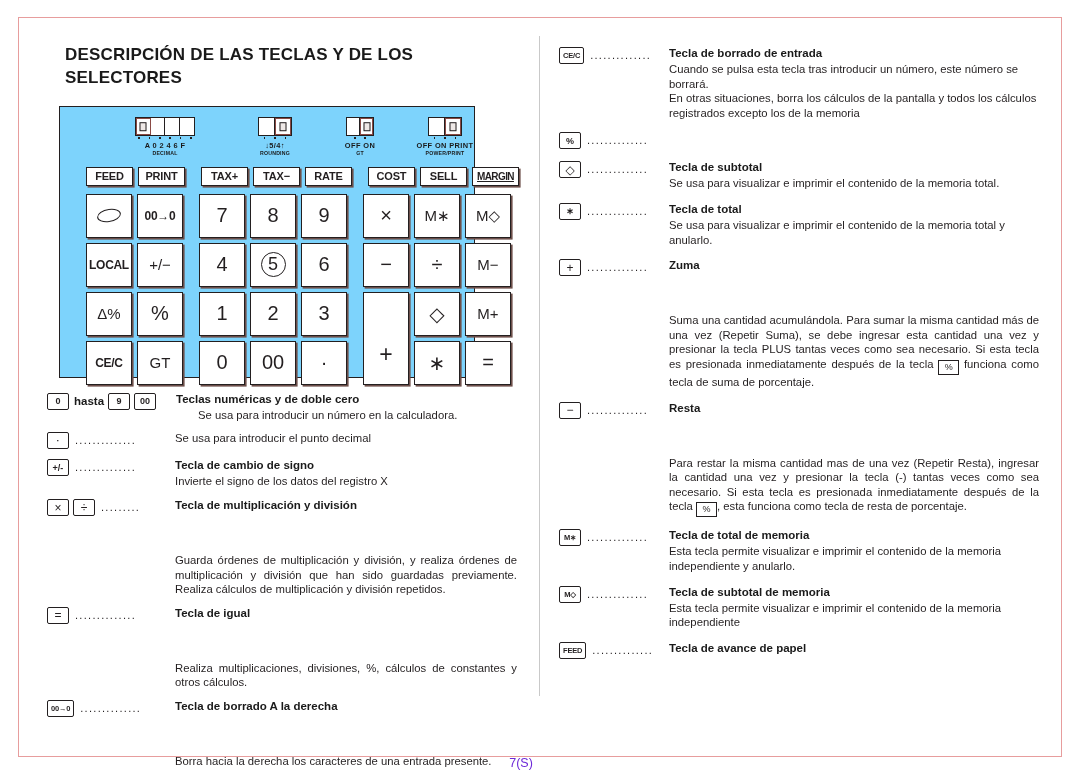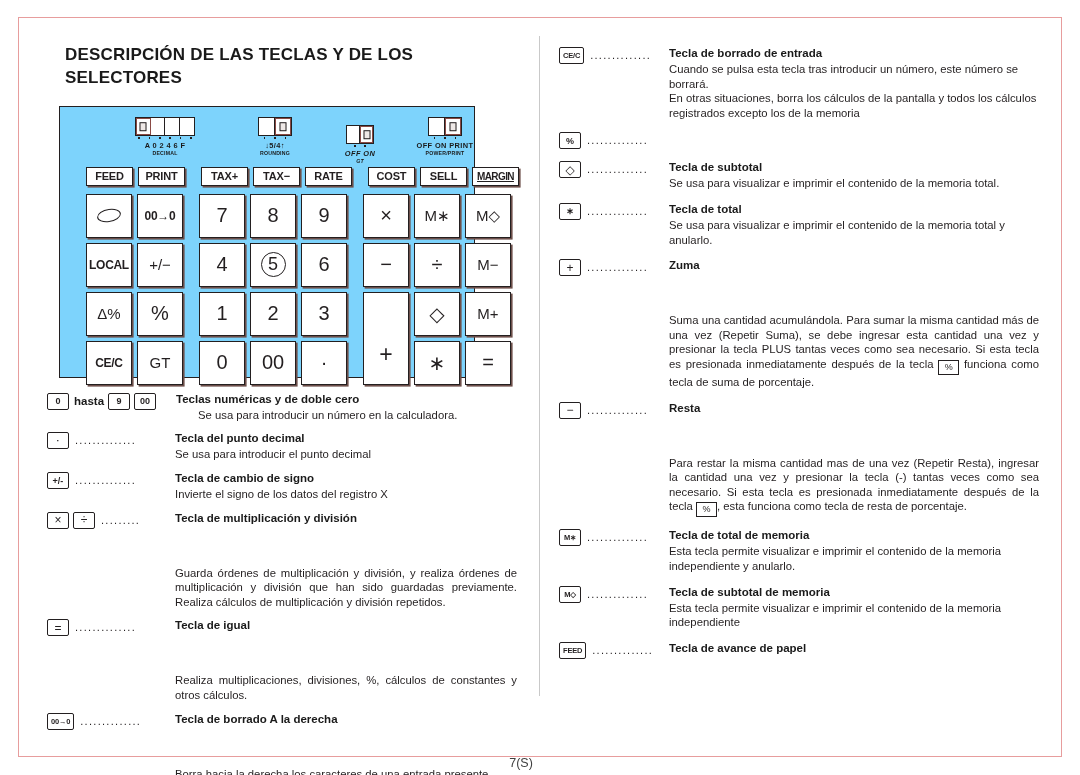--- a/index.html
+++ b/index.html
@@ -286,21 +286,21 @@
   
   #footer {
     position: absolute;
     left: 0;
     top: 690px;
     width: 100%;
     text-align: center;
   }
   #page-number {
     font-size: 12.5px;
-    color: #404040;
+    color: #6d28d9;
     display: inline-block;
     margin-left: -38px;
     margin-top: 48px;
   }
 </style>
 </head>
 <body>
 
 <div id="page">
 
@@ -344,21 +344,21 @@
             </div>
             <div class="sel-ticks">
               <span></span>
                 <span></span>
                 <span></span>
             </div>
             <div class="sel-label">↓5/4↑</div>
             <div class="sel-sub">ROUNDING</div>
           </div>
 
-          <div class="selector" style="left:255px; top:8px; width:90px;font-style:italic;">
+          <div class="selector" style="left:255px; top:0; width:90px;">
             <div class="sel-switch" style="width:28px;">
               <div class="sel-cell" style="width:50%;"></div>
               <div class="sel-cell active" style="width:50%;"></div>
             </div>
             <div class="sel-ticks">
               <span></span>
                 <span></span>
             </div>
             <div class="sel-label">OFF ON</div>
             <div class="sel-sub">GT</div>
@@ -462,21 +462,20 @@
             <div class="desc-text" style="margin-left:22px;">Se usa para introducir un número en la calculadora.</div>
           </div>
         </div>
 
         <div class="desc-row">
           <div class="desc-keys">
             <span class="dkey">·</span>
             <span class="dots">..............</span>
           </div>
           <div class="desc-body">
-            <div class="desc-title">Tecla del punto decimal</div>
             <div class="desc-text">Se usa para introducir el punto decimal</div>
           </div>
         </div>
 
         <div class="desc-row">
           <div class="desc-keys">
             <span class="dkey">+/-</span>
             <span class="dots">..............</span>
           </div>
           <div class="desc-body">

